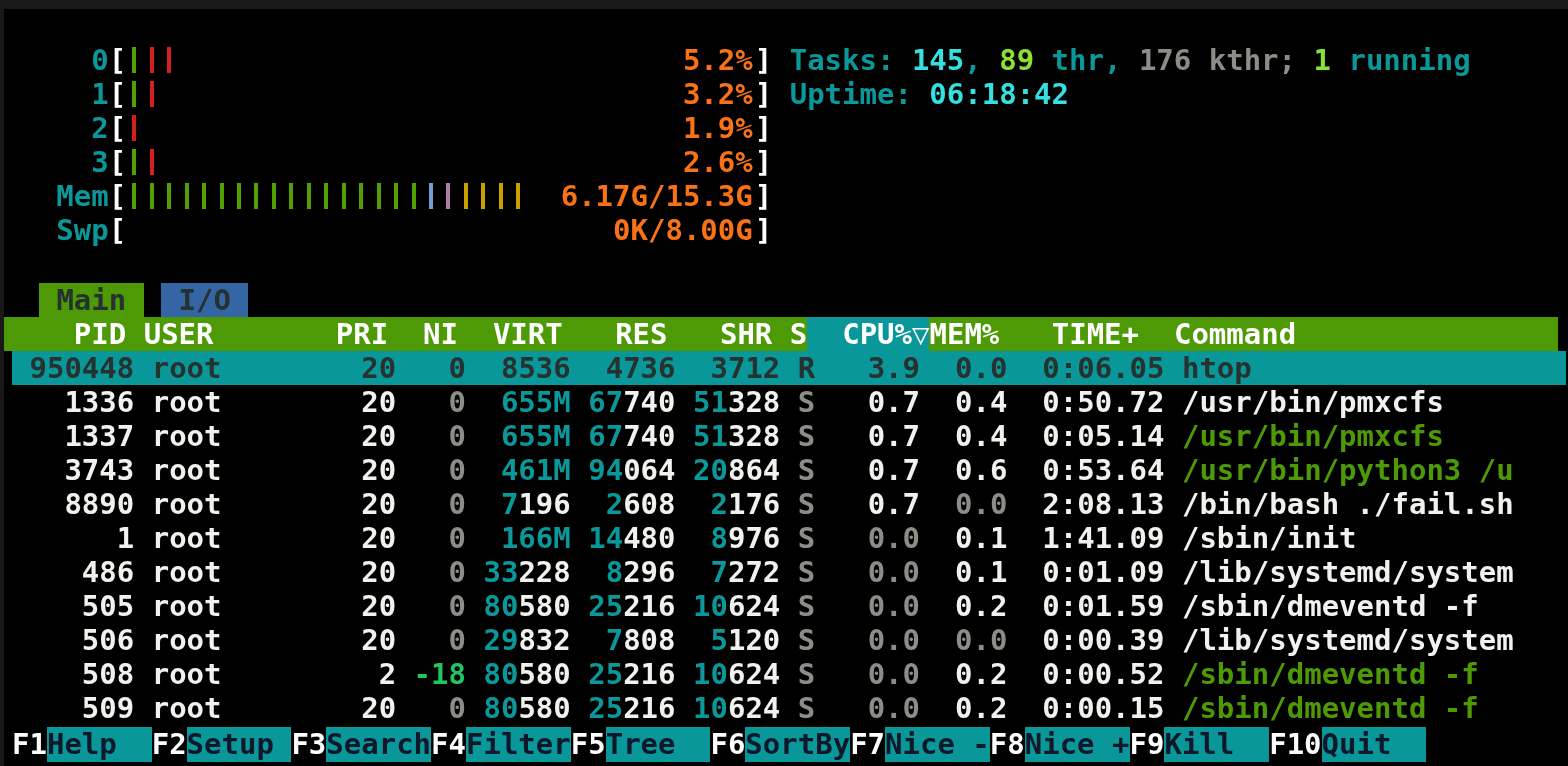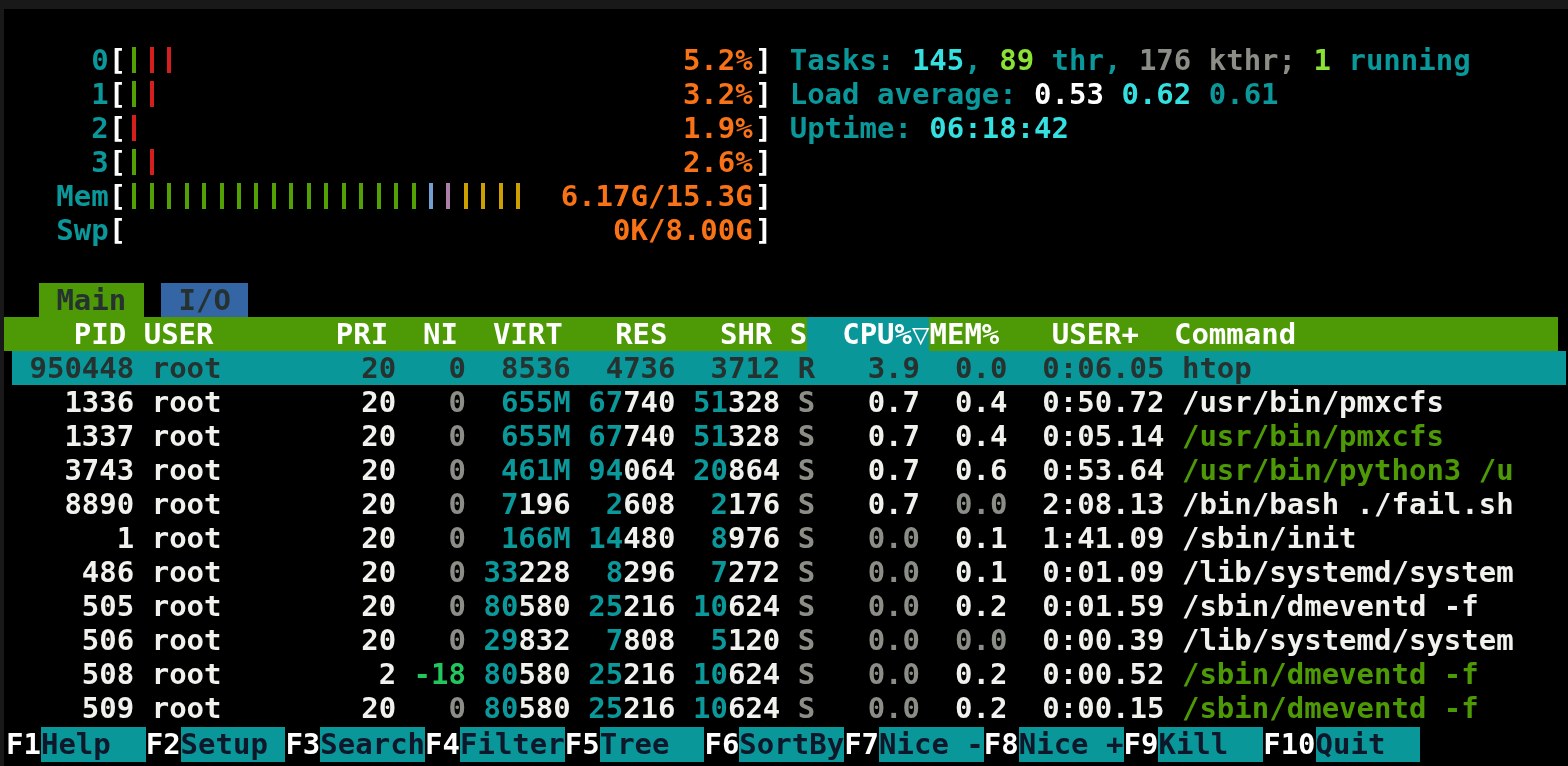--- a/index.html
+++ b/index.html
@@ -31,47 +31,46 @@
   
   #thead{position:absolute;top:308px;left:0}
   #thead .line{background:#4e9a06;width:89ch}
   #thead span{color:#ffffff}
   #thead .sortcol{background:#0a9799}
   #tbody{position:absolute;top:342px;left:8px}
   #tbody .line{width:89ch}
   .sel{background:#0a9799}
   .sel span{color:#253230 !important}
   
-  #footer{position:absolute;top:718px;left:2px;width:1296px;height:35px;display:flex}
+  #footer{position:absolute;top:718px;left:8px;width:1296px;height:35px;display:flex}
   .fkey{color:#ffffff;background:#000;white-space:pre}
   .flabel{color:#0f172a;background:#0a9799;white-space:pre}
   .flabel.fill{flex:1}
 </style>
 </head>
 <body>
 
 <div id="screen">
   <div id="meters">
       <div class="line"><span class="mlabel">0</span><span class="bracket">[</span><span class="mbody"><span class="bar bgreen" style="left: calc(0ch + 6px);"></span><span class="bar bred" style="left: calc(1ch + 6px);"></span><span class="bar bred" style="left: calc(2ch + 6px);"></span><span class="mval">5.2%</span></span><span class="bracket">]</span></div>
       <div class="line"><span class="mlabel">1</span><span class="bracket">[</span><span class="mbody"><span class="bar bgreen" style="left: calc(0ch + 6px);"></span><span class="bar bred" style="left: calc(1ch + 6px);"></span><span class="mval">3.2%</span></span><span class="bracket">]</span></div>
       <div class="line"><span class="mlabel">2</span><span class="bracket">[</span><span class="mbody"><span class="bar bred" style="left: calc(0ch + 6px);"></span><span class="mval">1.9%</span></span><span class="bracket">]</span></div>
       <div class="line"><span class="mlabel">3</span><span class="bracket">[</span><span class="mbody"><span class="bar bgreen" style="left: calc(0ch + 6px);"></span><span class="bar bred" style="left: calc(1ch + 6px);"></span><span class="mval">2.6%</span></span><span class="bracket">]</span></div>
       <div class="line"><span class="mlabel">Mem</span><span class="bracket">[</span><span class="mbody"><span class="bar bgreen" style="left: calc(0ch + 6px);"></span><span class="bar bgreen" style="left: calc(1ch + 6px);"></span><span class="bar bgreen" style="left: calc(2ch + 6px);"></span><span class="bar bgreen" style="left: calc(3ch + 6px);"></span><span class="bar bgreen" style="left: calc(4ch + 6px);"></span><span class="bar bgreen" style="left: calc(5ch + 6px);"></span><span class="bar bgreen" style="left: calc(6ch + 6px);"></span><span class="bar bgreen" style="left: calc(7ch + 6px);"></span><span class="bar bgreen" style="left: calc(8ch + 6px);"></span><span class="bar bgreen" style="left: calc(9ch + 6px);"></span><span class="bar bgreen" style="left: calc(10ch + 6px);"></span><span class="bar bgreen" style="left: calc(11ch + 6px);"></span><span class="bar bgreen" style="left: calc(12ch + 6px);"></span><span class="bar bgreen" style="left: calc(13ch + 6px);"></span><span class="bar bgreen" style="left: calc(14ch + 6px);"></span><span class="bar bgreen" style="left: calc(15ch + 6px);"></span><span class="bar bgreen" style="left: calc(16ch + 6px);"></span><span class="bar bblue" style="left: calc(17ch + 6px);"></span><span class="bar bpurple" style="left: calc(18ch + 6px);"></span><span class="bar byellow" style="left: calc(19ch + 6px);"></span><span class="bar byellow" style="left: calc(20ch + 6px);"></span><span class="bar byellow" style="left: calc(21ch + 6px);"></span><span class="bar byellow" style="left: calc(22ch + 6px);"></span><span class="mval">6.17G/15.3G</span></span><span class="bracket">]</span></div>
       <div class="line"><span class="mlabel">Swp</span><span class="bracket">[</span><span class="mbody"><span class="mval">0K/8.00G</span></span><span class="bracket">]</span></div>
     </div>
   <div id="info">
       <div class="line"><span class="teal">Tasks: </span><span class="cyanb">145</span><span class="teal">, </span><span class="greenb">89</span><span class="teal"> thr, </span><span class="gray">176 kthr</span><span class="gray">; </span><span class="greenb">1</span><span class="teal"> running</span></div>
-      <div class="line"><span class="teal">Load average: </span><span class="whiteb">0.53</span><span class="teal"> </span><span class="cyanb">0.62</span><span class="teal"> </span><span class="teal">0.61</span></div>
       <div class="line"><span class="teal">Uptime: </span><span class="cyanb">06:18:42</span></div>
     </div>
   <div id="tabs">
       <div class="line"><span class="w">  </span><span class="tab active">Main</span><span class="w"> </span><span class="tab io">I/O</span></div>
     </div>
   <div id="thead">
-      <div class="line"><span>    PID</span><span> </span><span>USER      </span><span> PRI</span><span>  NI</span><span> </span><span> VIRT</span><span> </span><span>  RES</span><span> </span><span>  SHR</span><span> </span><span>S</span><span class="sortcol">  CPU%▽</span><span>MEM%</span><span>   USER+</span><span>  </span><span>Command</span></div>
+      <div class="line"><span>    PID</span><span> </span><span>USER      </span><span> PRI</span><span>  NI</span><span> </span><span> VIRT</span><span> </span><span>  RES</span><span> </span><span>  SHR</span><span> </span><span>S</span><span class="sortcol">  CPU%▽</span><span>MEM%</span><span>   TIME+</span><span>  </span><span>Command</span></div>
     </div>
   <div id="tbody">
       <div class="line sel"><span class="w"> 950448</span><span class="w"> </span><span class="w">root      </span><span class="w">  20</span><span class="gray">   0</span><span class="w"> </span><span class="teal"> 8</span><span class="w">536</span><span class="w"> </span><span class="teal"> 4</span><span class="w">736</span><span class="w"> </span><span class="teal"> 3</span><span class="w">712</span><span class="w"> </span><span class="gray">R</span><span class="w">   3.9</span><span class="w"> </span><span class="gray"> 0.0</span><span class="w">  0:06.05 </span><span class="w">htop</span></div>
       <div class="line"><span class="w">   1336</span><span class="w"> </span><span class="w">root      </span><span class="w">  20</span><span class="gray">   0</span><span class="w"> </span><span class="teal"> 655M</span><span class="w"> </span><span class="teal">67</span><span class="w">740</span><span class="w"> </span><span class="teal">51</span><span class="w">328</span><span class="w"> </span><span class="gray">S</span><span class="w">   0.7</span><span class="w"> </span><span class="w"> 0.4</span><span class="w">  0:50.72 </span><span class="w">/usr/bin/pmxcfs</span></div>
       <div class="line"><span class="w">   1337</span><span class="w"> </span><span class="w">root      </span><span class="w">  20</span><span class="gray">   0</span><span class="w"> </span><span class="teal"> 655M</span><span class="w"> </span><span class="teal">67</span><span class="w">740</span><span class="w"> </span><span class="teal">51</span><span class="w">328</span><span class="w"> </span><span class="gray">S</span><span class="w">   0.7</span><span class="w"> </span><span class="w"> 0.4</span><span class="w">  0:05.14 </span><span class="green">/usr/bin/pmxcfs</span></div>
       <div class="line"><span class="w">   3743</span><span class="w"> </span><span class="w">root      </span><span class="w">  20</span><span class="gray">   0</span><span class="w"> </span><span class="teal"> 461M</span><span class="w"> </span><span class="teal">94</span><span class="w">064</span><span class="w"> </span><span class="teal">20</span><span class="w">864</span><span class="w"> </span><span class="gray">S</span><span class="w">   0.7</span><span class="w"> </span><span class="w"> 0.6</span><span class="w">  0:53.64 </span><span class="green">/usr/bin/python3 /u</span></div>
       <div class="line"><span class="w">   8890</span><span class="w"> </span><span class="w">root      </span><span class="w">  20</span><span class="gray">   0</span><span class="w"> </span><span class="teal"> 7</span><span class="w">196</span><span class="w"> </span><span class="teal"> 2</span><span class="w">608</span><span class="w"> </span><span class="teal"> 2</span><span class="w">176</span><span class="w"> </span><span class="gray">S</span><span class="w">   0.7</span><span class="w"> </span><span class="gray"> 0.0</span><span class="w">  2:08.13 </span><span class="w">/bin/bash ./fail.sh</span></div>
       <div class="line"><span class="w">      1</span><span class="w"> </span><span class="w">root      </span><span class="w">  20</span><span class="gray">   0</span><span class="w"> </span><span class="teal"> 166M</span><span class="w"> </span><span class="teal">14</span><span class="w">480</span><span class="w"> </span><span class="teal"> 8</span><span class="w">976</span><span class="w"> </span><span class="gray">S</span><span class="gray">   0.0</span><span class="w"> </span><span class="w"> 0.1</span><span class="w">  1:41.09 </span><span class="w">/sbin/init</span></div>
       <div class="line"><span class="w">    486</span><span class="w"> </span><span class="w">root      </span><span class="w">  20</span><span class="gray">   0</span><span class="w"> </span><span class="teal">33</span><span class="w">228</span><span class="w"> </span><span class="teal"> 8</span><span class="w">296</span><span class="w"> </span><span class="teal"> 7</span><span class="w">272</span><span class="w"> </span><span class="gray">S</span><span class="gray">   0.0</span><span class="w"> </span><span class="w"> 0.1</span><span class="w">  0:01.09 </span><span class="w">/lib/systemd/system</span></div>
       <div class="line"><span class="w">    505</span><span class="w"> </span><span class="w">root      </span><span class="w">  20</span><span class="gray">   0</span><span class="w"> </span><span class="teal">80</span><span class="w">580</span><span class="w"> </span><span class="teal">25</span><span class="w">216</span><span class="w"> </span><span class="teal">10</span><span class="w">624</span><span class="w"> </span><span class="gray">S</span><span class="gray">   0.0</span><span class="w"> </span><span class="w"> 0.2</span><span class="w">  0:01.59 </span><span class="w">/sbin/dmeventd -f</span></div>

